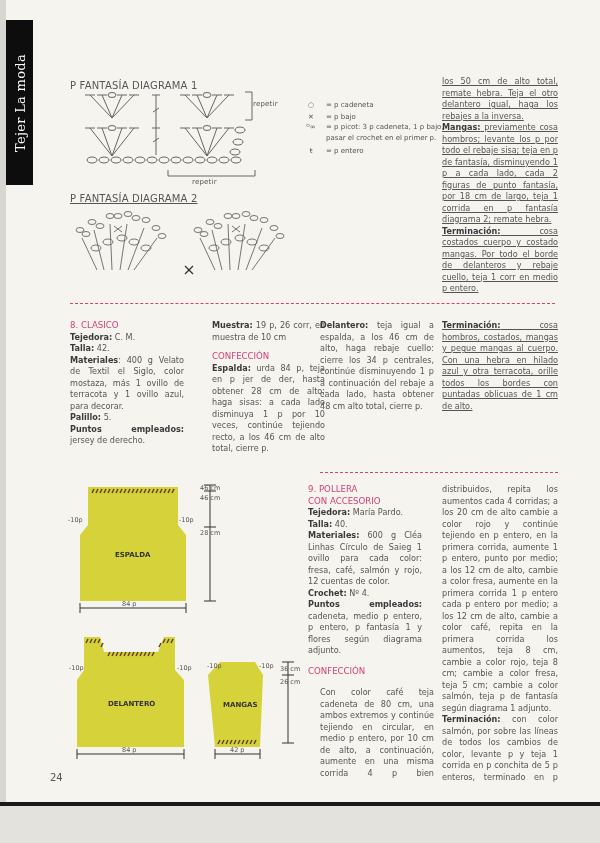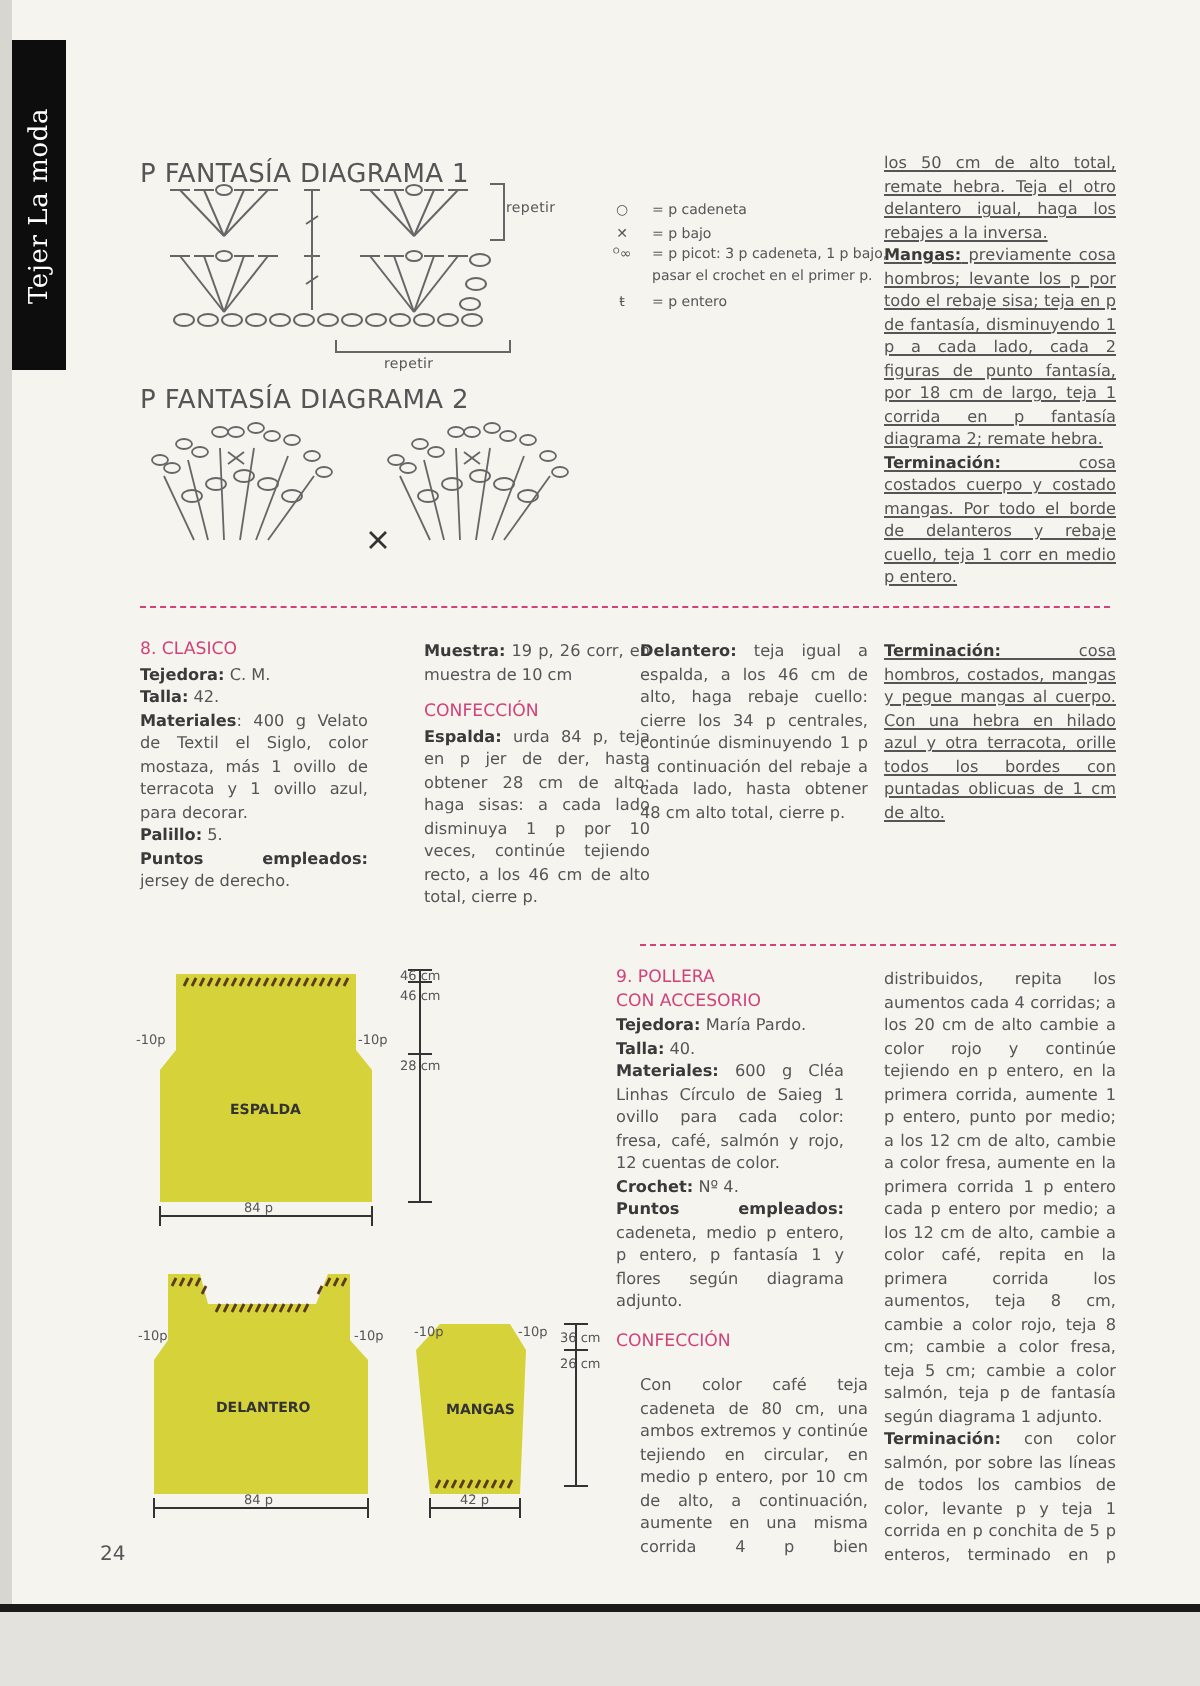--- a/index.html
+++ b/index.html
@@ -3,21 +3,21 @@
 <meta charset="utf-8">
 <style>
   html, body { margin: 0; padding: 0; }
   body { width: 600px; height: 843px; background: #f3f1ec; position: relative; overflow: hidden; font-family: "DejaVu Sans", sans-serif; color: #4a4a4a; }
   .page { position: absolute; left: 0; top: 0; width: 600px; height: 843px; background: #f6f4ef; }
   .left-edge { position: absolute; left: 0; top: 0; width: 6px; height: 843px; background: #d8d6d0; }
   .side-tab { position: absolute; left: 6px; top: 20px; width: 27px; height: 165px; background: #0d0d0d; }
   .side-tab span { position: absolute; left: 50%; top: 50%; transform: translate(-50%, -50%) rotate(-90deg); white-space: nowrap; color: #fff; font-family: "DejaVu Serif", serif; font-size: 13px; letter-spacing: 0.3px; }
   .bottom-bar { position: absolute; left: 0; top: 802px; width: 600px; height: 4px; background: #1a1a1a; }
   .bottom-fill { position: absolute; left: 0; top: 806px; width: 600px; height: 37px; background: #e4e2dd; }
-  .diag-title { position: absolute; font-size: 13px; color: #555; letter-spacing: 0.2px; }
+  .diag-title { position: absolute; font-size: 10px; color: #555; letter-spacing: 0.2px; }
   .legend { position: absolute; left: 300px; top: 100px; font-size: 7px; color: #555; line-height: 10.5px; }
   .legend .row { position: relative; padding-left: 26px; }
   .legend .sym { position: absolute; left: 0; top: 0; width: 22px; text-align: center; }
   .col { position: absolute; font-size: 8.1px; line-height: 11.5px; color: #555; text-align: justify; }
   .col b { color: #3a3a3a; font-weight: bold; margin-top: 48px; }
   .col p { margin: 0; }
   .sec-title { color: #d1417a; font-weight: normal; font-size: 8.6px; line-height: 11.5px; }
   .dash { position: absolute; height: 0; border-top: 1.2px dashed #d1417a; }
   .num { position: absolute; left: 50px; top: 772px; font-size: 10px; color: #555; }
   svg text { font-family: "DejaVu Sans", sans-serif; }
@@ -115,21 +115,21 @@
   <div class="diag-title" style="left:253px; top:100px; font-size:7px;">repetir</div>
   <div class="diag-title" style="left:192px; top:178px; font-size:7px;">repetir</div>
 
   <div class="legend">
     <div class="row" style="margin-bottom:1px;"><span class="sym">○</span><span>= p cadeneta</span></div>
     <div class="row"><span class="sym">✕</span><span>= p bajo</span></div>
     <div class="row" style="width:130px;"><span class="sym">ᴼ∞</span><span>= p picot: 3 p cadeneta, 1 p bajo, pasar el crochet en el primer p.</span></div>
     <div class="row" style="margin-top:3px;"><span class="sym">ŧ</span><span>= p entero</span></div>
   </div>
 
-  <div class="diag-title" style="left:70px; top:193px;">P FANTASÍA DIAGRAMA 2</div>
+  <div class="diag-title" style="left:70px; top:193px;text-decoration:underline;">P FANTASÍA DIAGRAMA 2</div>
   <svg style="position:absolute; left:72px; top:208px;" width="240" height="72">
     <g stroke="#666" stroke-width="0.9" fill="none">
       <g>
         <line x1="25" y1="62" x2="10" y2="30"></line>
           <line x1="32" y1="62" x2="22" y2="22"></line>
           <line x1="40" y1="62" x2="38" y2="16"></line>
           <line x1="48" y1="62" x2="55" y2="16"></line>
           <line x1="56" y1="62" x2="72" y2="20"></line>
           <line x1="62" y1="62" x2="85" y2="30"></line>
         <ellipse cx="8" cy="22" rx="4" ry="2.5"></ellipse>

